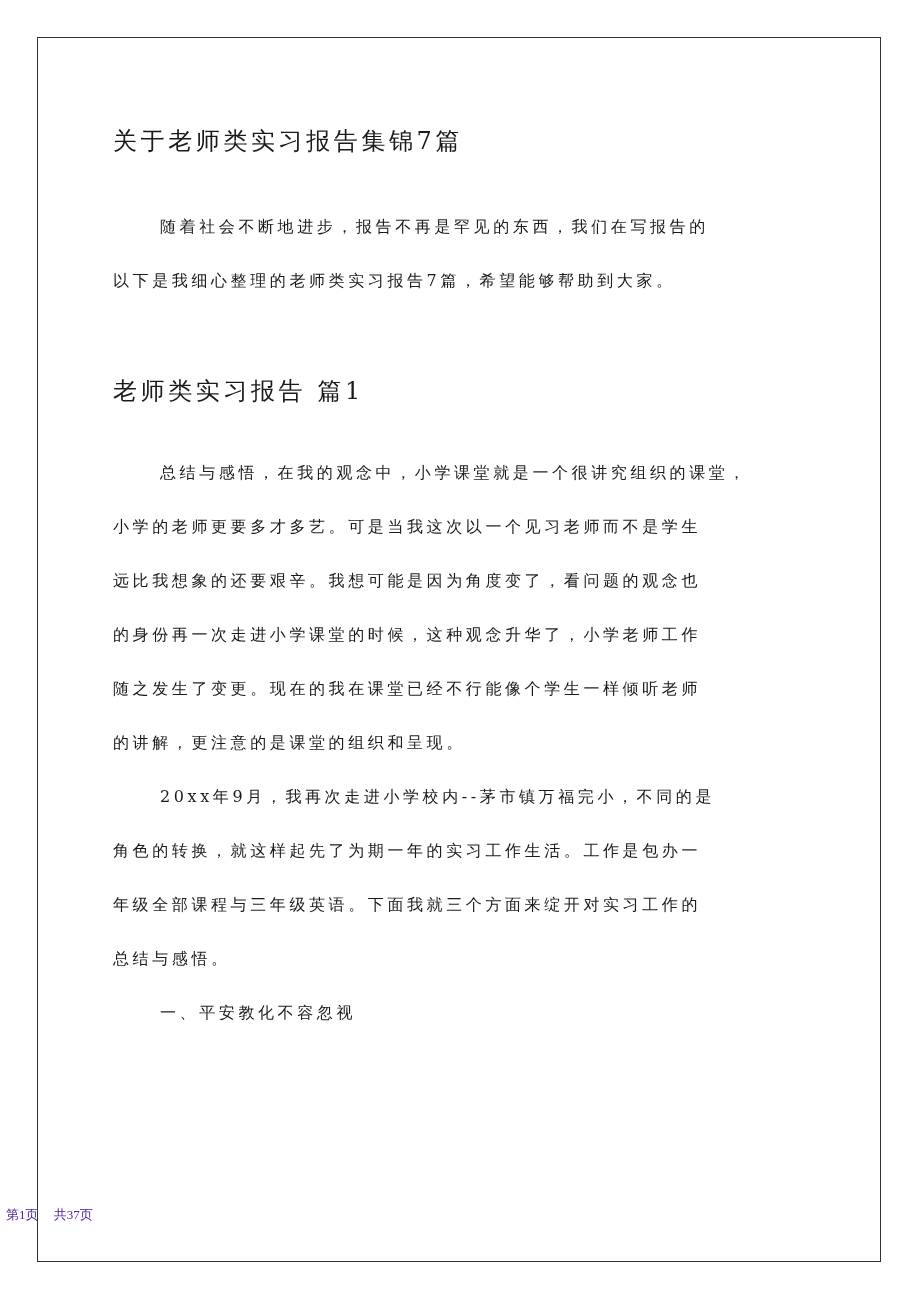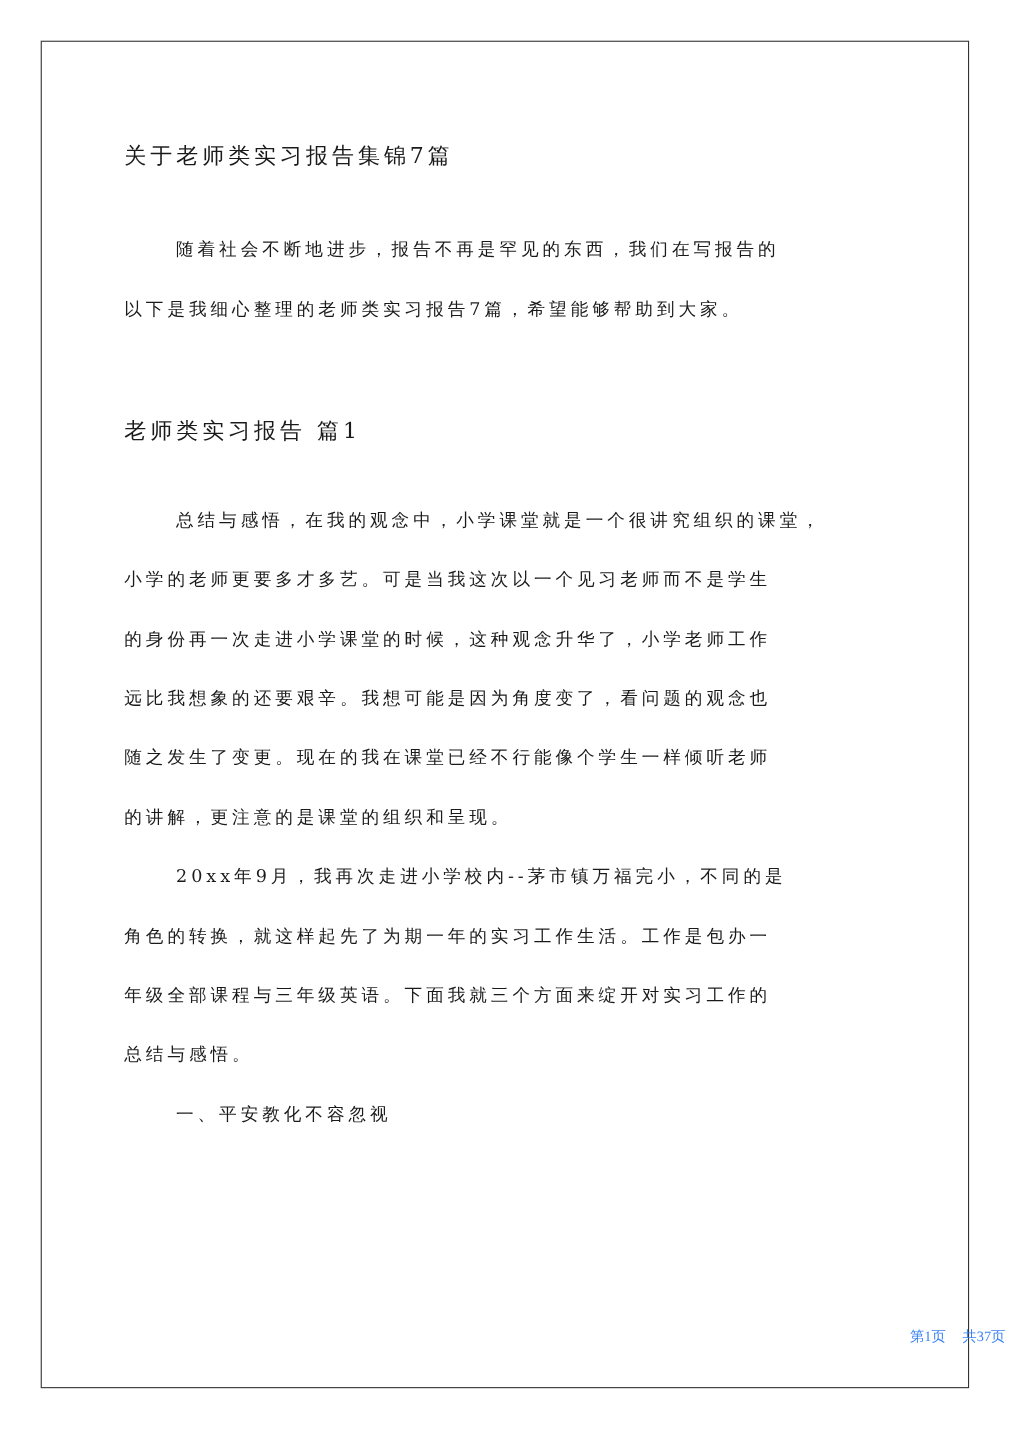--- a/index.html
+++ b/index.html
@@ -34,34 +34,34 @@
     font-size: 16px;
     letter-spacing: 3.6px;
     line-height: 54px;
     height: 54px;
     white-space: nowrap;
   }
   .indent {
     padding-left: 47px;
   }
   .title {
-    font-size: 20px;
+    font-size: 24px;
     letter-spacing: 3.6px;
     line-height: 30px;
     height: 30px;
     white-space: nowrap;
   }
   .footer {
     position: absolute;
     left: 0;
     width: 920px;
     top: 1206px;
-    text-align: right;
+    text-align: left;
     font-size: 13px;
-    color: #3b82f6;
+    color: #4c1d95;
     font-family: "Liberation Serif", "DejaVu Serif", serif;
   }
   .footer span { margin: 0 6px; }
 </style>
 </head>
 <body>
 
 <div class="page-frame"></div>
 
 <div class="content">
@@ -73,22 +73,22 @@
     <div class="line">以下是我细心整理的老师类实习报告7篇，希望能够帮助到大家。</div>
   </div>
 
   <div style="height:68px"></div>
   <div class="title">老师类实习报告 篇1</div>
 
   <div style="height:40px"></div>
   <div>
     <div class="line indent">总结与感悟，在我的观念中，小学课堂就是一个很讲究组织的课堂，</div>
     <div class="line">小学的老师更要多才多艺。可是当我这次以一个见习老师而不是学生</div>
+    <div class="line">远比我想象的还要艰辛。我想可能是因为角度变了，看问题的观念也</div>
     <div class="line">的身份再一次走进小学课堂的时候，这种观念升华了，小学老师工作</div>
-    <div class="line">远比我想象的还要艰辛。我想可能是因为角度变了，看问题的观念也</div>
     <div class="line">随之发生了变更。现在的我在课堂已经不行能像个学生一样倾听老师</div>
     <div class="line">的讲解，更注意的是课堂的组织和呈现。</div>
   </div>
 
   <div>
     <div class="line indent">20xx年9月，我再次走进小学校内--茅市镇万福完小，不同的是</div>
     <div class="line">角色的转换，就这样起先了为期一年的实习工作生活。工作是包办一</div>
     <div class="line">年级全部课程与三年级英语。下面我就三个方面来绽开对实习工作的</div>
     <div class="line">总结与感悟。</div>
   </div>

